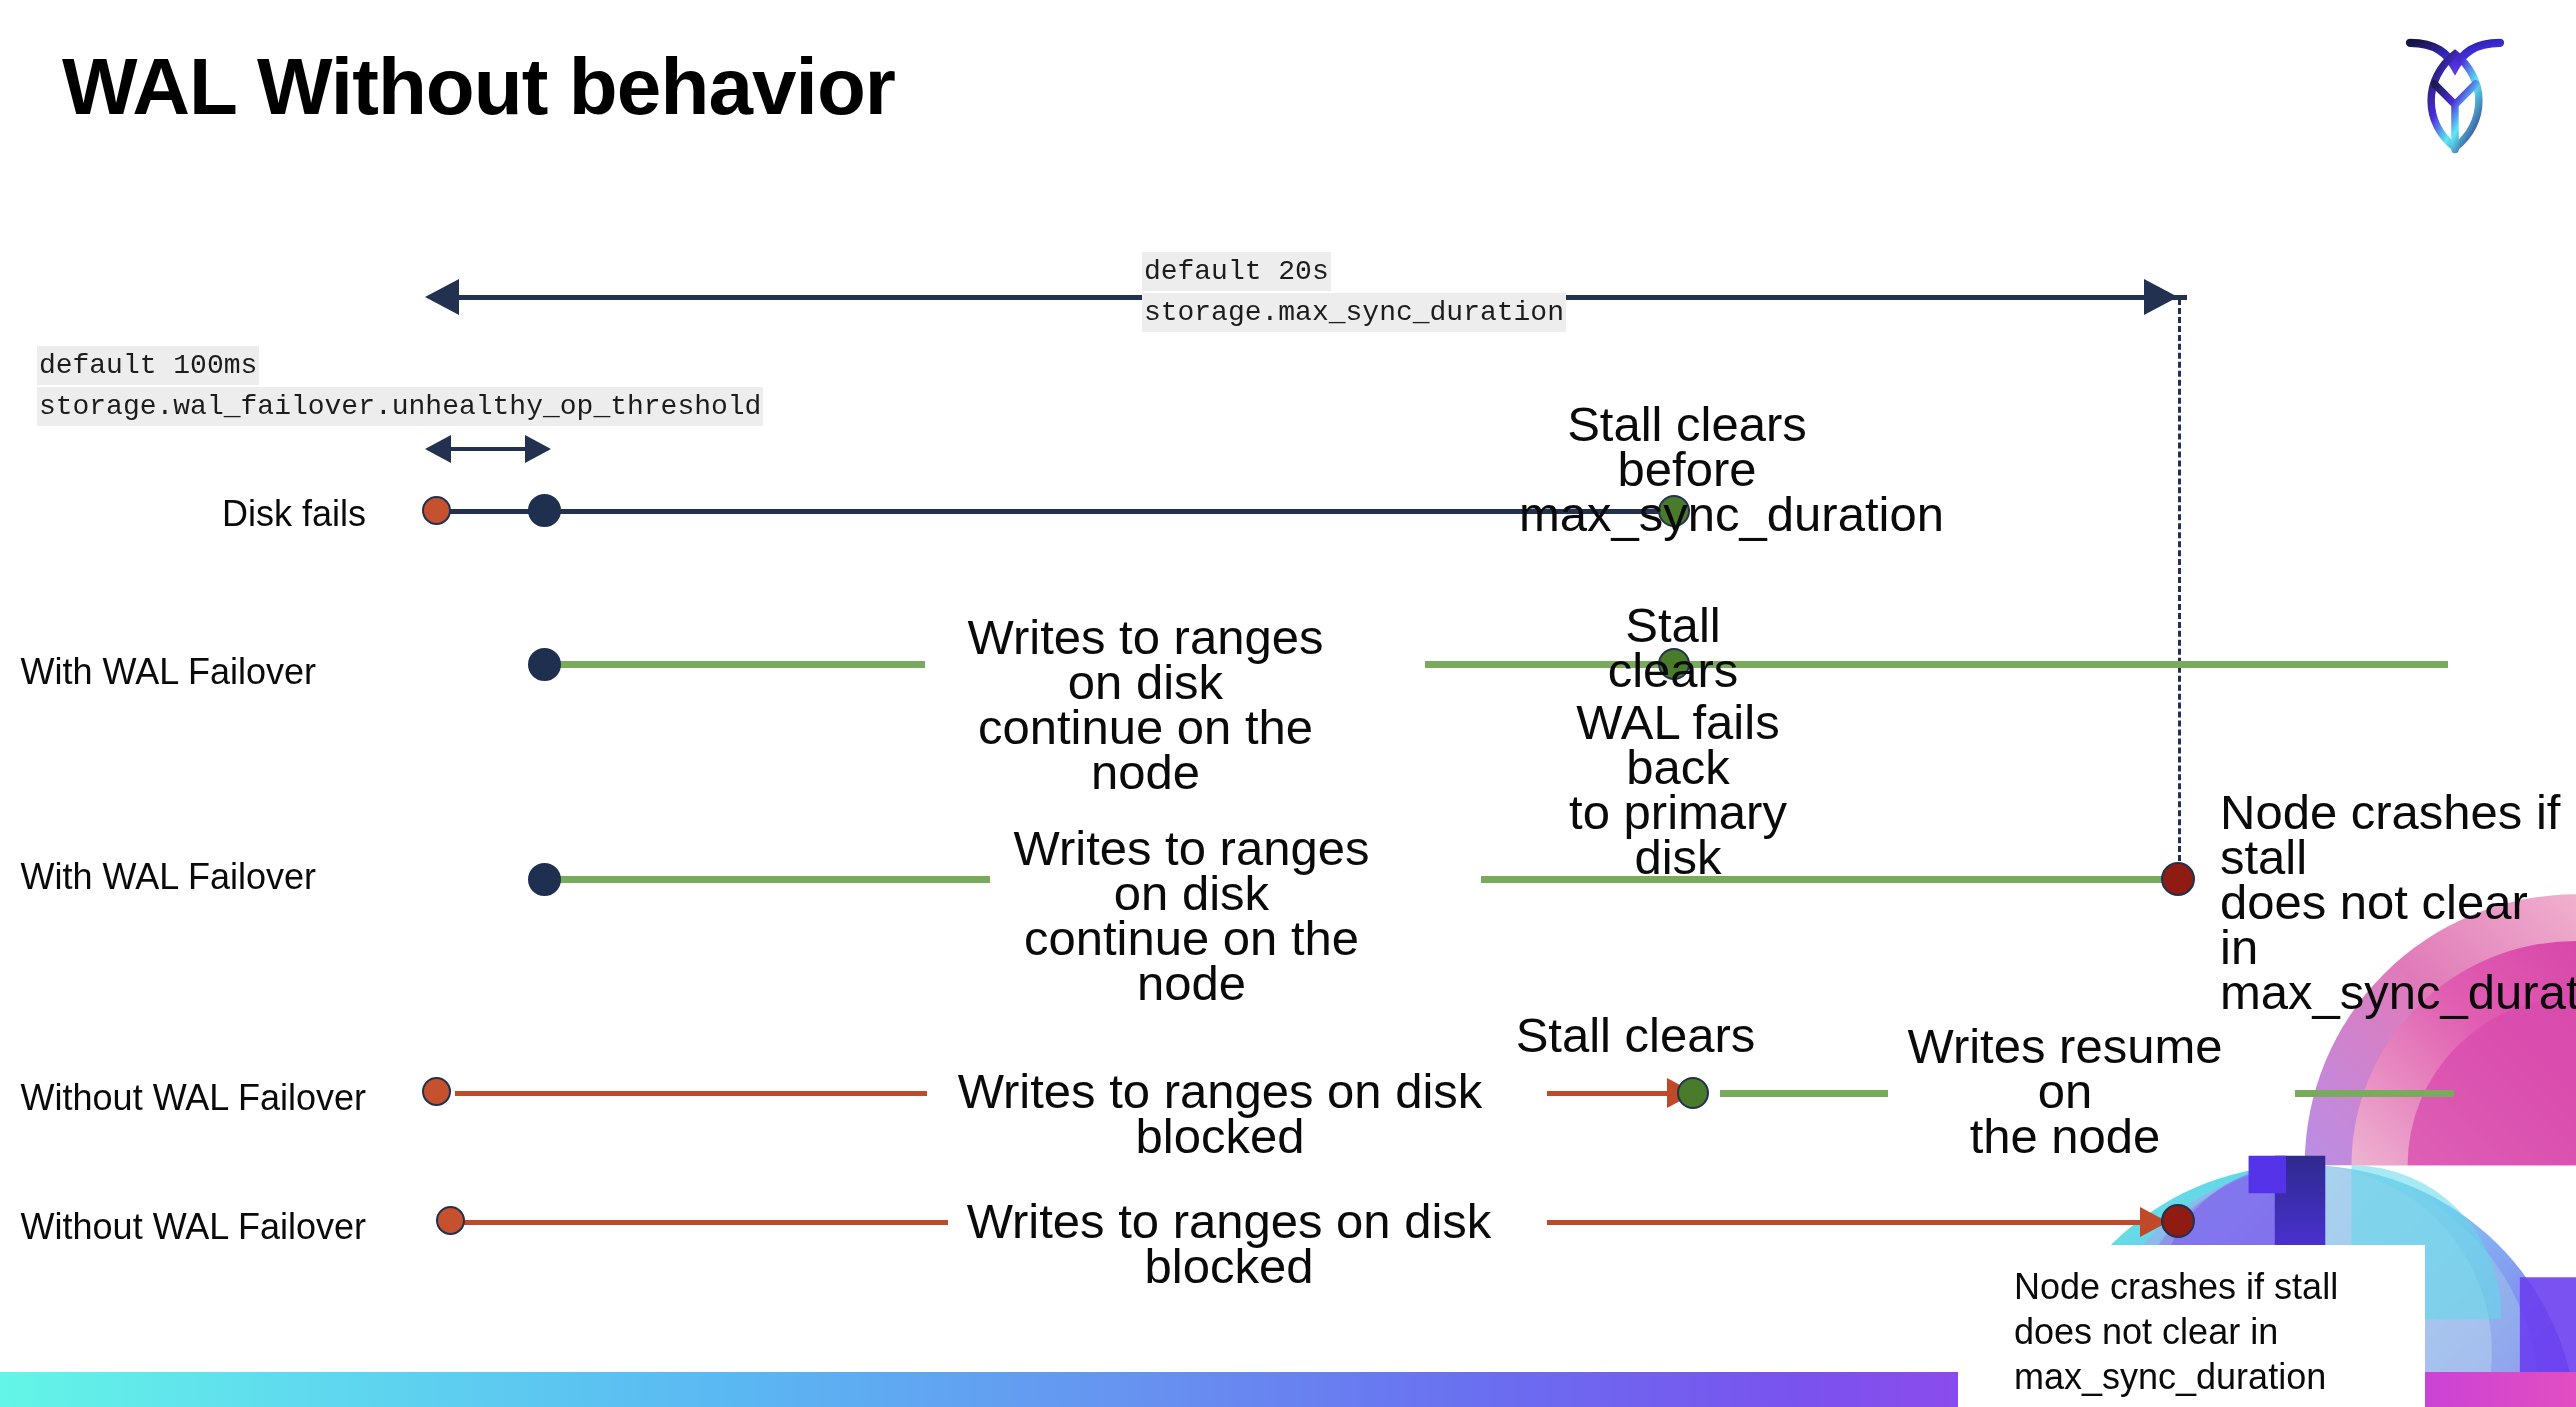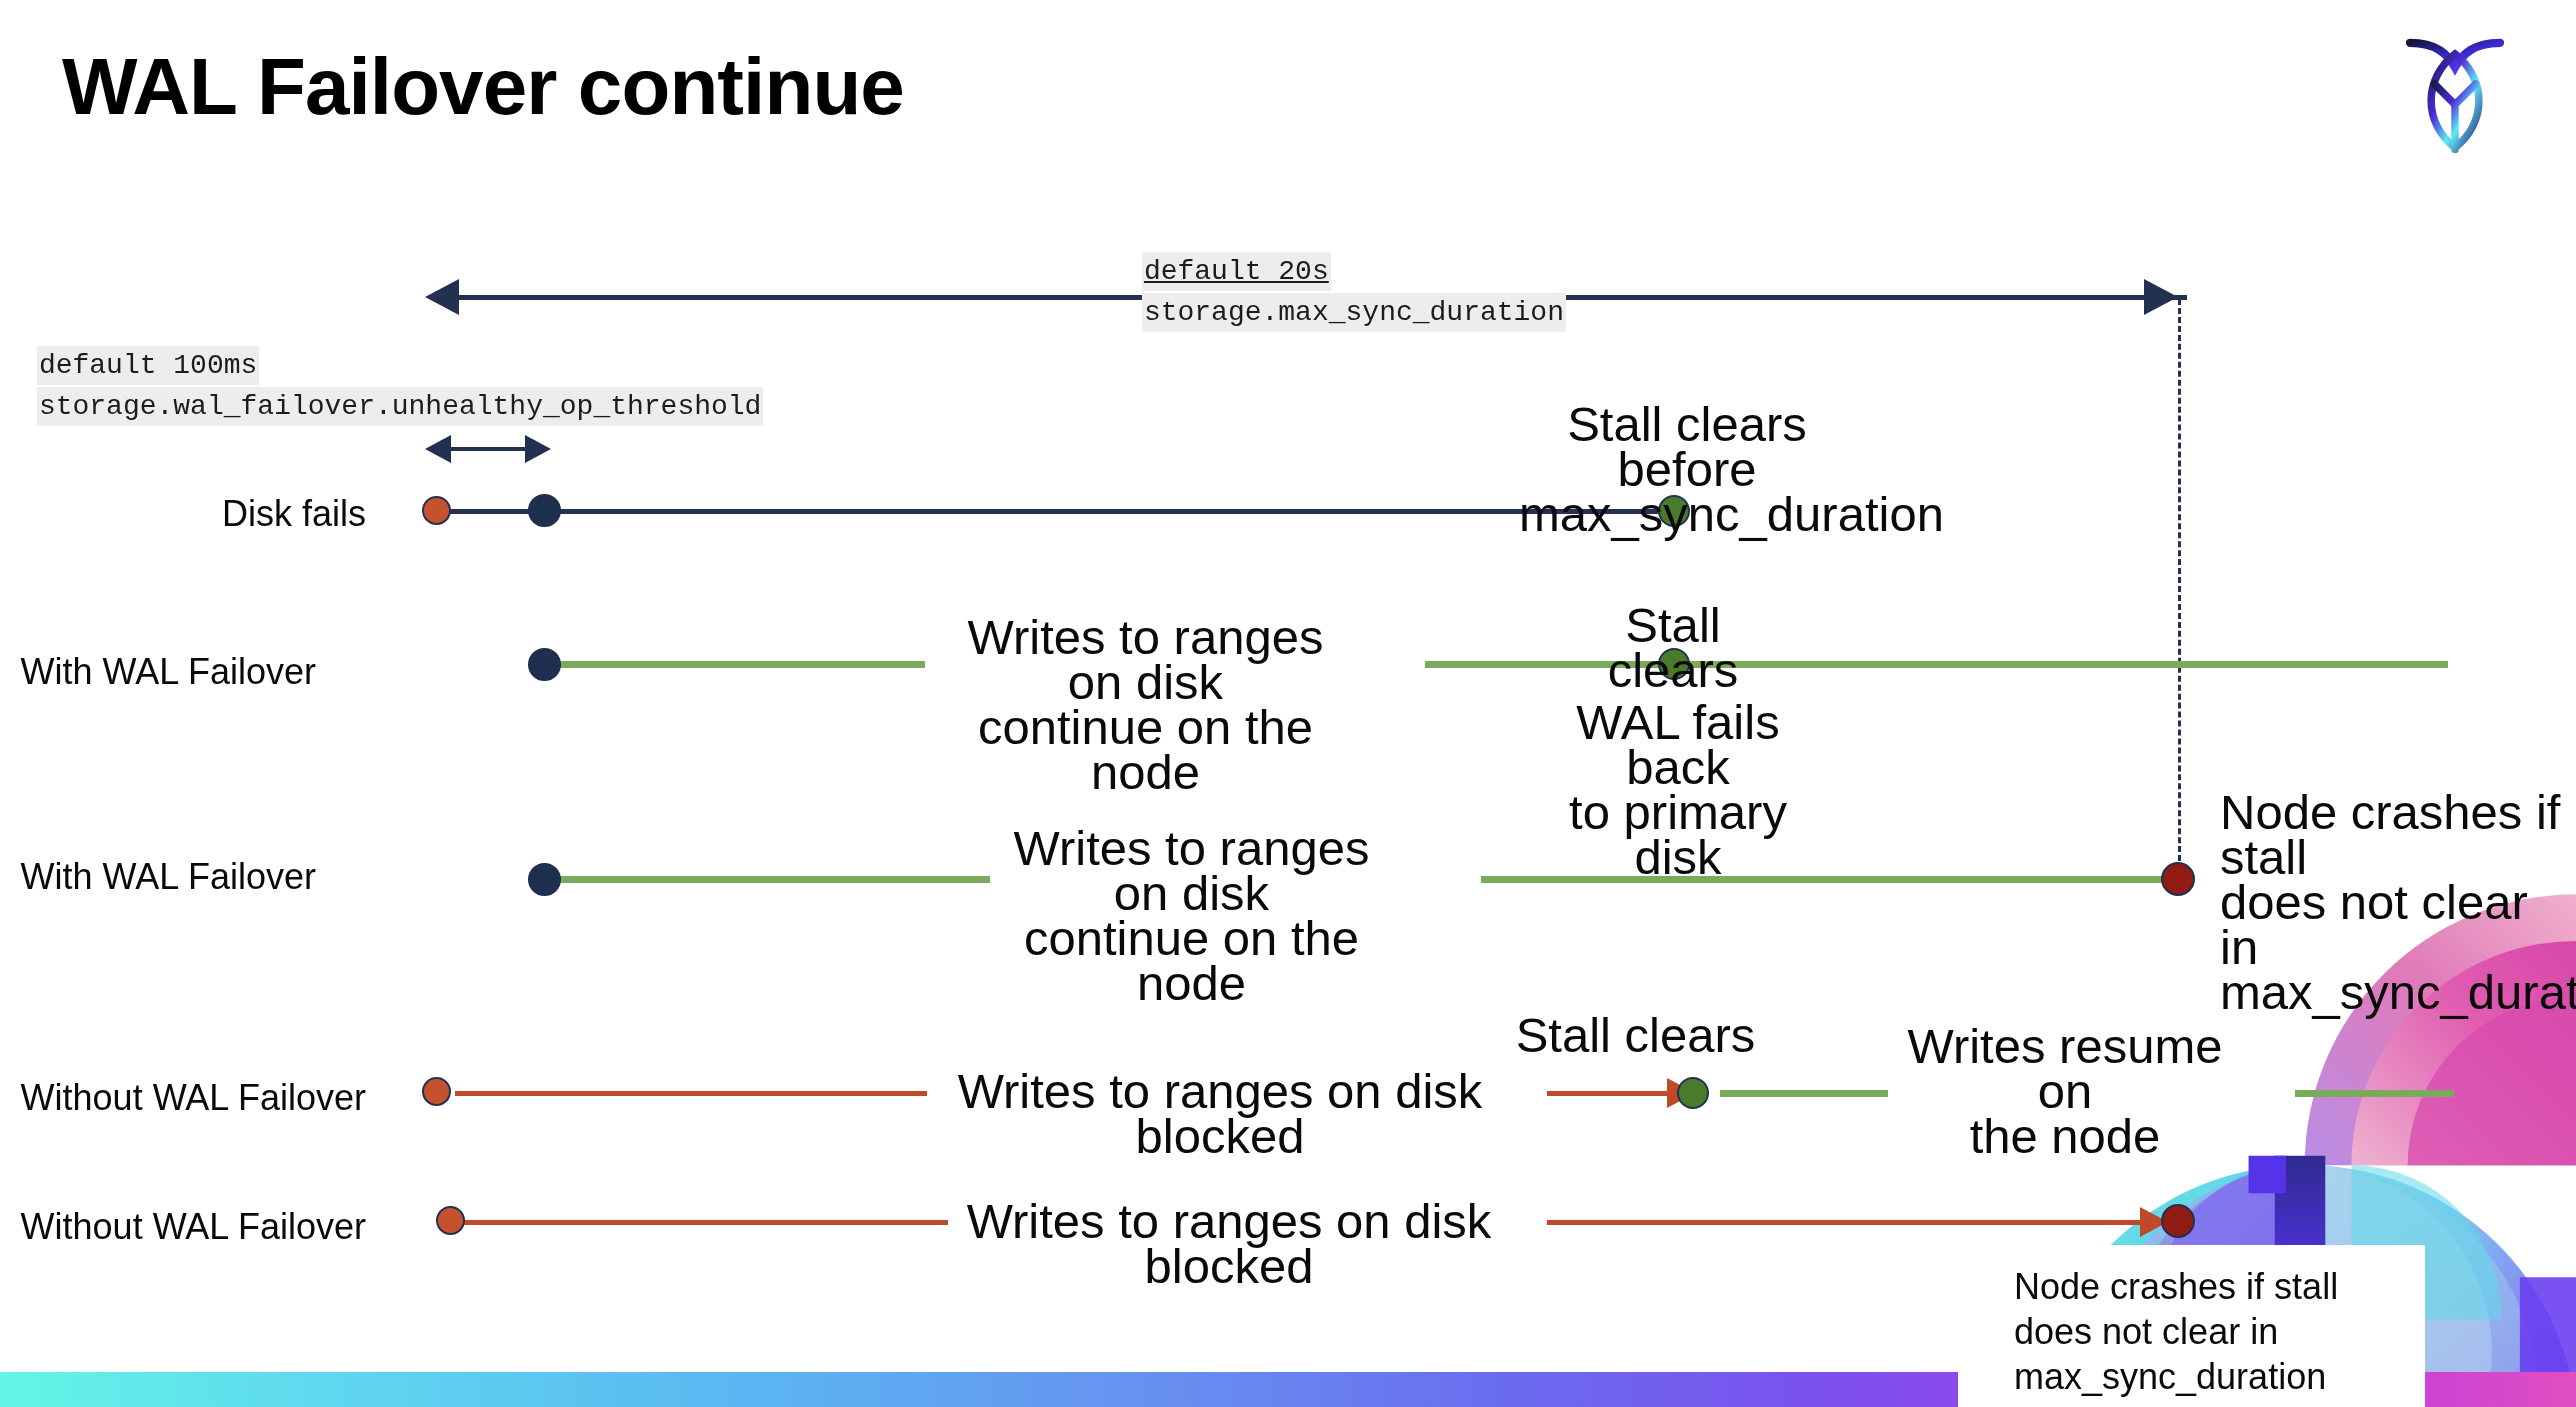--- a/index.html
+++ b/index.html
@@ -226,21 +226,21 @@
     <path d="M380 300 A160 160 0 0 1 540 465 L380 465 Z" fill="#5ed8ea" opacity="0.55"></path>
 
     <path d="M298 290 L352 290 L352 560 L298 560 Z" fill="url(#gE)"></path>
     <path d="M270 290 L310 290 L310 330 L270 330 Z" fill="#5433e8"></path>
 
     <path d="M560 420 L620 420 L620 560 L560 560 Z" fill="#6a3ff0" opacity="0.9"></path>
   </svg>
 
   <div id="bottom-gradient-bar"></div>
 
-  <div id="page-title">WAL Failover continue</div>
+  <div id="page-title">WAL Without behavior</div>
 
   <svg id="brand-logo" viewBox="0 0 120 140">
     <defs>
       <linearGradient id="logoG" x1="0" y1="0" x2="1" y2="1">
         <stop offset="0%" stop-color="#1a1a4e"></stop>
         <stop offset="35%" stop-color="#4b2bd6"></stop>
         <stop offset="62%" stop-color="#5fe9f5"></stop>
         <stop offset="100%" stop-color="#2a1a7a"></stop>
       </linearGradient>
       <linearGradient id="logoG2" x1="0" y1="0" x2="1" y2="1">
@@ -251,21 +251,21 @@
     </defs>
     <path d="M12 18 C40 18 52 30 60 44 C68 30 80 18 108 18" fill="none" stroke="url(#logoG2)" stroke-width="9" stroke-linecap="round"></path>
     <path d="M60 30 C26 56 26 104 60 130 C94 104 94 56 60 30 Z" fill="none" stroke="url(#logoG)" stroke-width="8"></path>
     <path d="M60 132 L60 84 M60 84 L38 62 M60 84 L82 62" fill="none" stroke="url(#logoG)" stroke-width="8" stroke-linecap="round"></path>
   </svg>
 
   <div class="tl-line navy" style="left:439px; top:295px; width:1748px;"></div>
   <div class="arrowhead left-navy" style="left:425px; top:279px;"></div>
   <div class="arrowhead right-navy" style="left:2144px; top:279px;"></div>
 
-  <div class="code-chip" style="left:1142px; top:252px;text-decoration:underline;">default 20s</div>
+  <div class="code-chip" style="left:1142px; top:252px;">default 20s</div>
   <div class="code-chip" style="left:1142px; top:293px;">storage.max_sync_duration</div>
 
   <div class="dashed-v" style="left:2178px; top:299px; height:580px;"></div>
 
   <div class="code-chip" style="left:37px; top:346px;">default 100ms</div>
   <div class="code-chip" style="left:37px; top:387px;">storage.wal_failover.unhealthy_op_threshold</div>
 
   <div class="tl-line navy" style="left:447px; top:447px; width:79px; height:3.7px;"></div>
   <div class="arrowhead left-navy-sm" style="left:425px; top:435px;"></div>
   <div class="arrowhead right-navy-sm" style="left:525px; top:435px;"></div>

